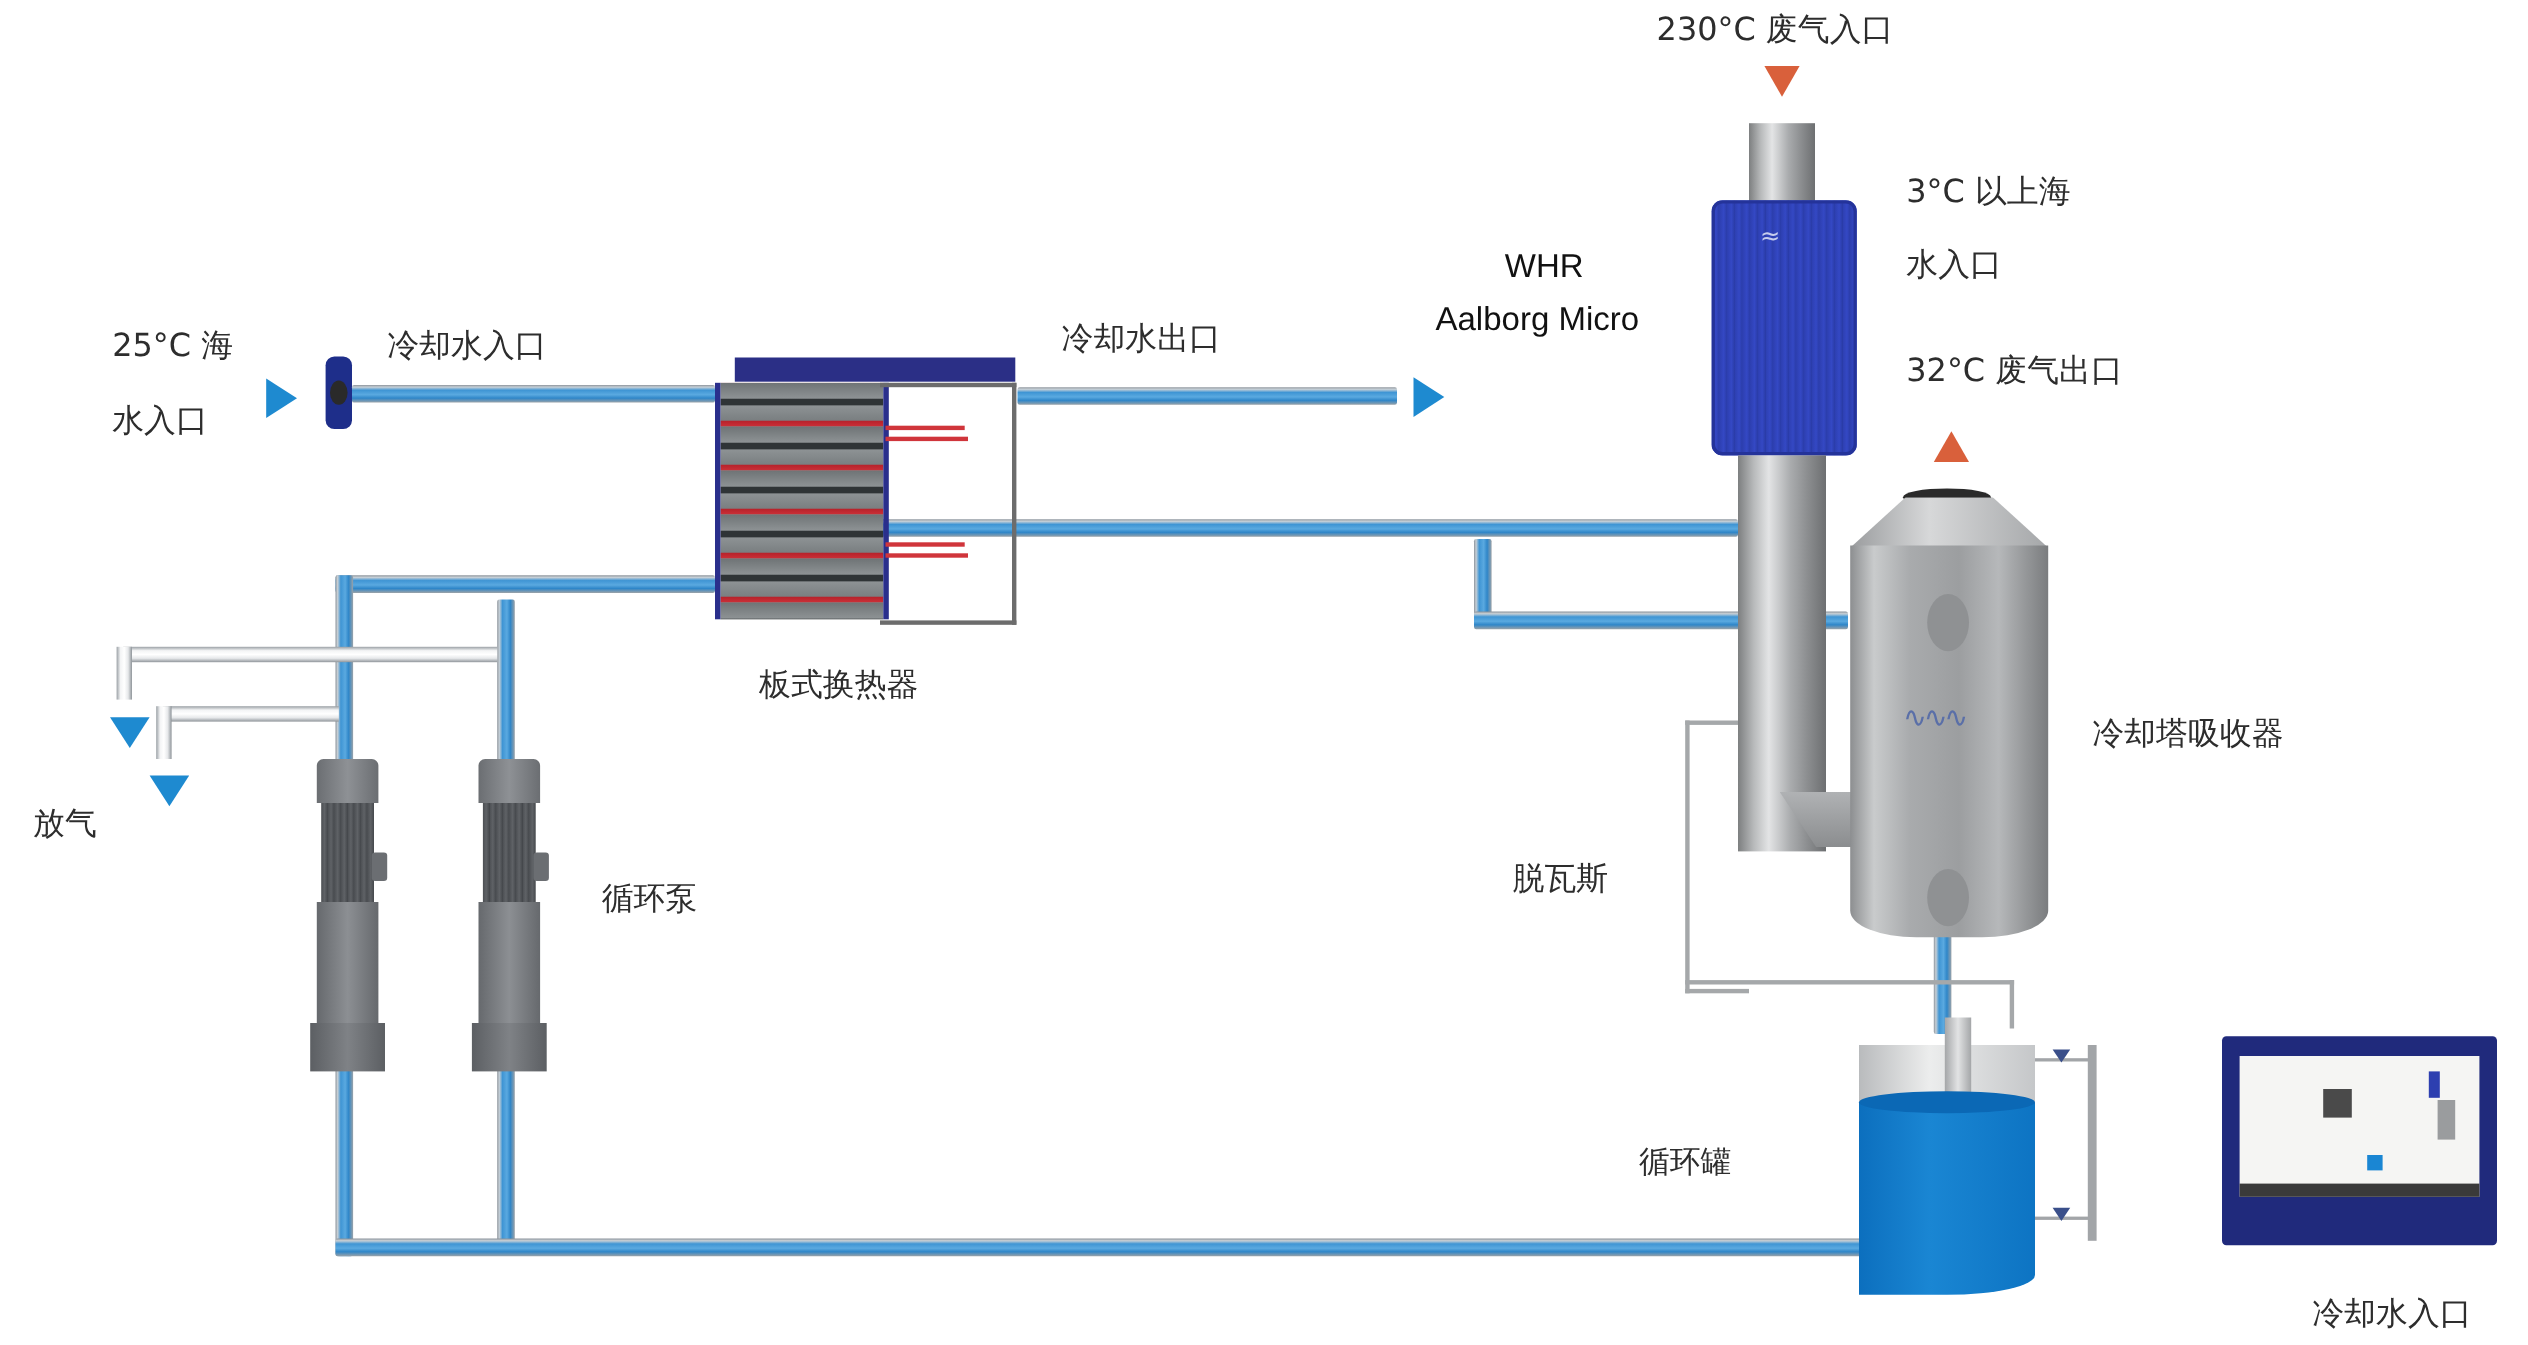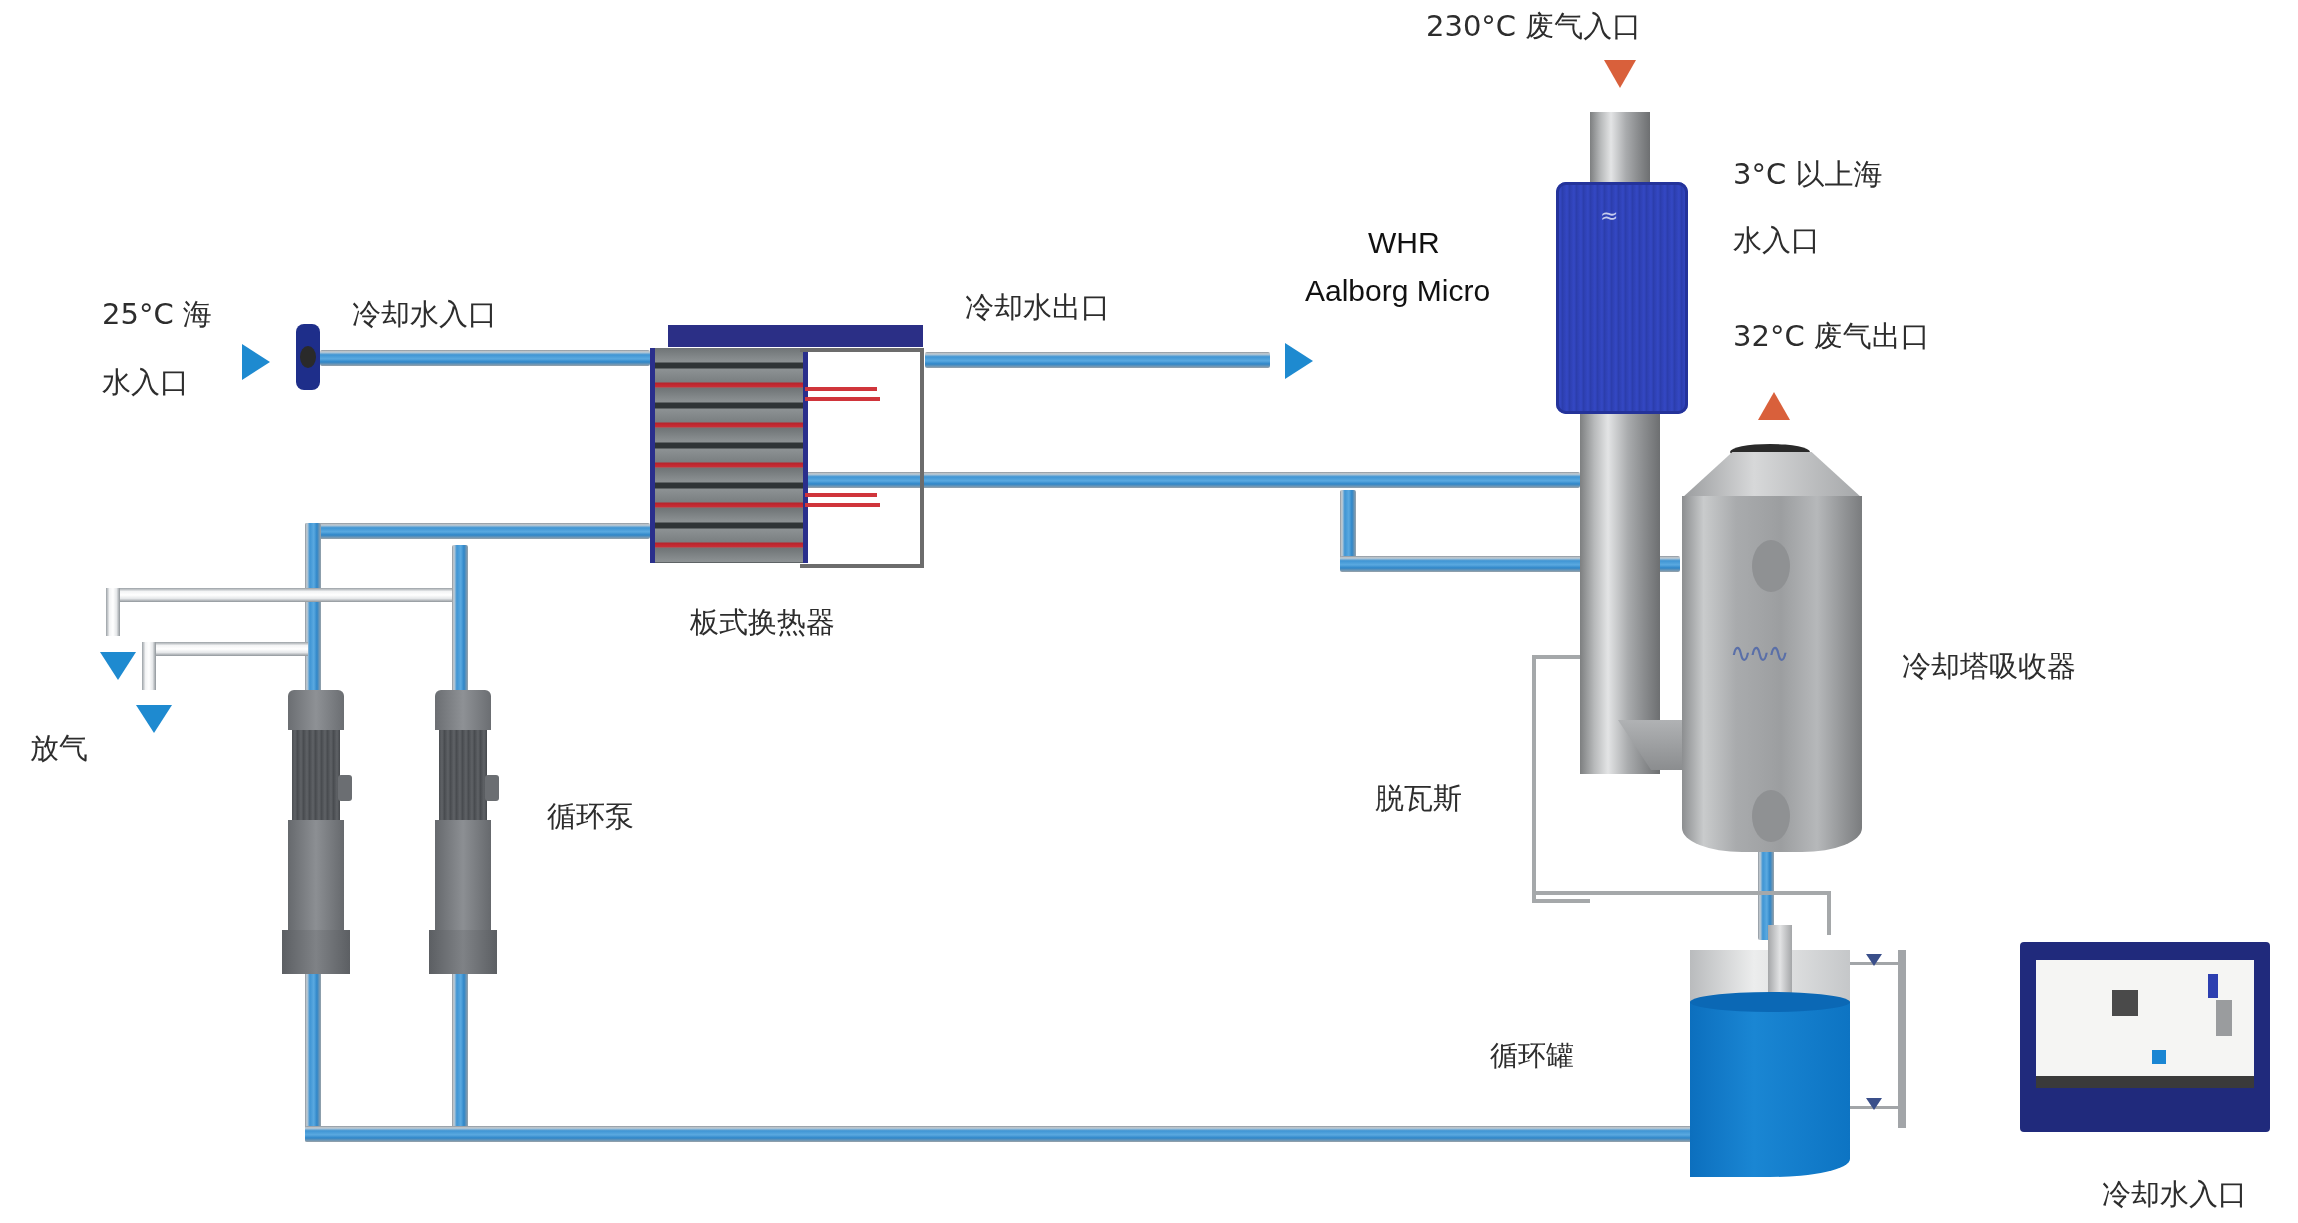--- a/index.html
+++ b/index.html
@@ -41,21 +41,21 @@
   .tank-water{position:absolute;background:linear-gradient(90deg,#0c6fbe,#1a86d3 40%,#0d74c3);border-radius:0 0 50%/0 0 18px 18px;}
   .tank-water:before{content:"";position:absolute;left:0;top:-10px;width:100%;height:20px;border-radius:50%;background:#0b68b5;}
   
   .monitor{position:absolute;background:#202a7c;border-radius:4px;}
   .monitor .screen{position:absolute;left:16px;top:18px;right:16px;bottom:44px;background:#f5f5f3;}
   .monitor .bar{position:absolute;left:16px;right:16px;bottom:44px;height:12px;background:#3a3a3a;}
 </style>
 </head>
 <body>
 
-<div class="lbl" style="left:1426px;top:12px;text-align:center;">230°C 废气入口</div>
+<div class="lbl" style="left:1506px;top:12px;text-align:center;">230°C 废气入口</div>
 <div class="lbl" style="left:1733px;top:160px;">3°C 以上海</div>
 <div class="lbl" style="left:1733px;top:226px;">水入口</div>
 <div class="lbl" style="left:1733px;top:322px;">32°C 废气出口</div>
 <div class="lbl en" style="left:1368px;top:228px;">WHR</div>
 <div class="lbl en" style="left:1305px;top:276px;">Aalborg Micro</div>
 <div class="lbl" style="left:102px;top:300px;">25°C 海</div>
 <div class="lbl" style="left:102px;top:368px;">水入口</div>
 <div class="lbl" style="left:352px;top:300px;">冷却水入口</div>
 <div class="lbl" style="left:965px;top:293px;">冷却水出口</div>
 <div class="lbl" style="left:690px;top:608px;">板式换热器</div>

